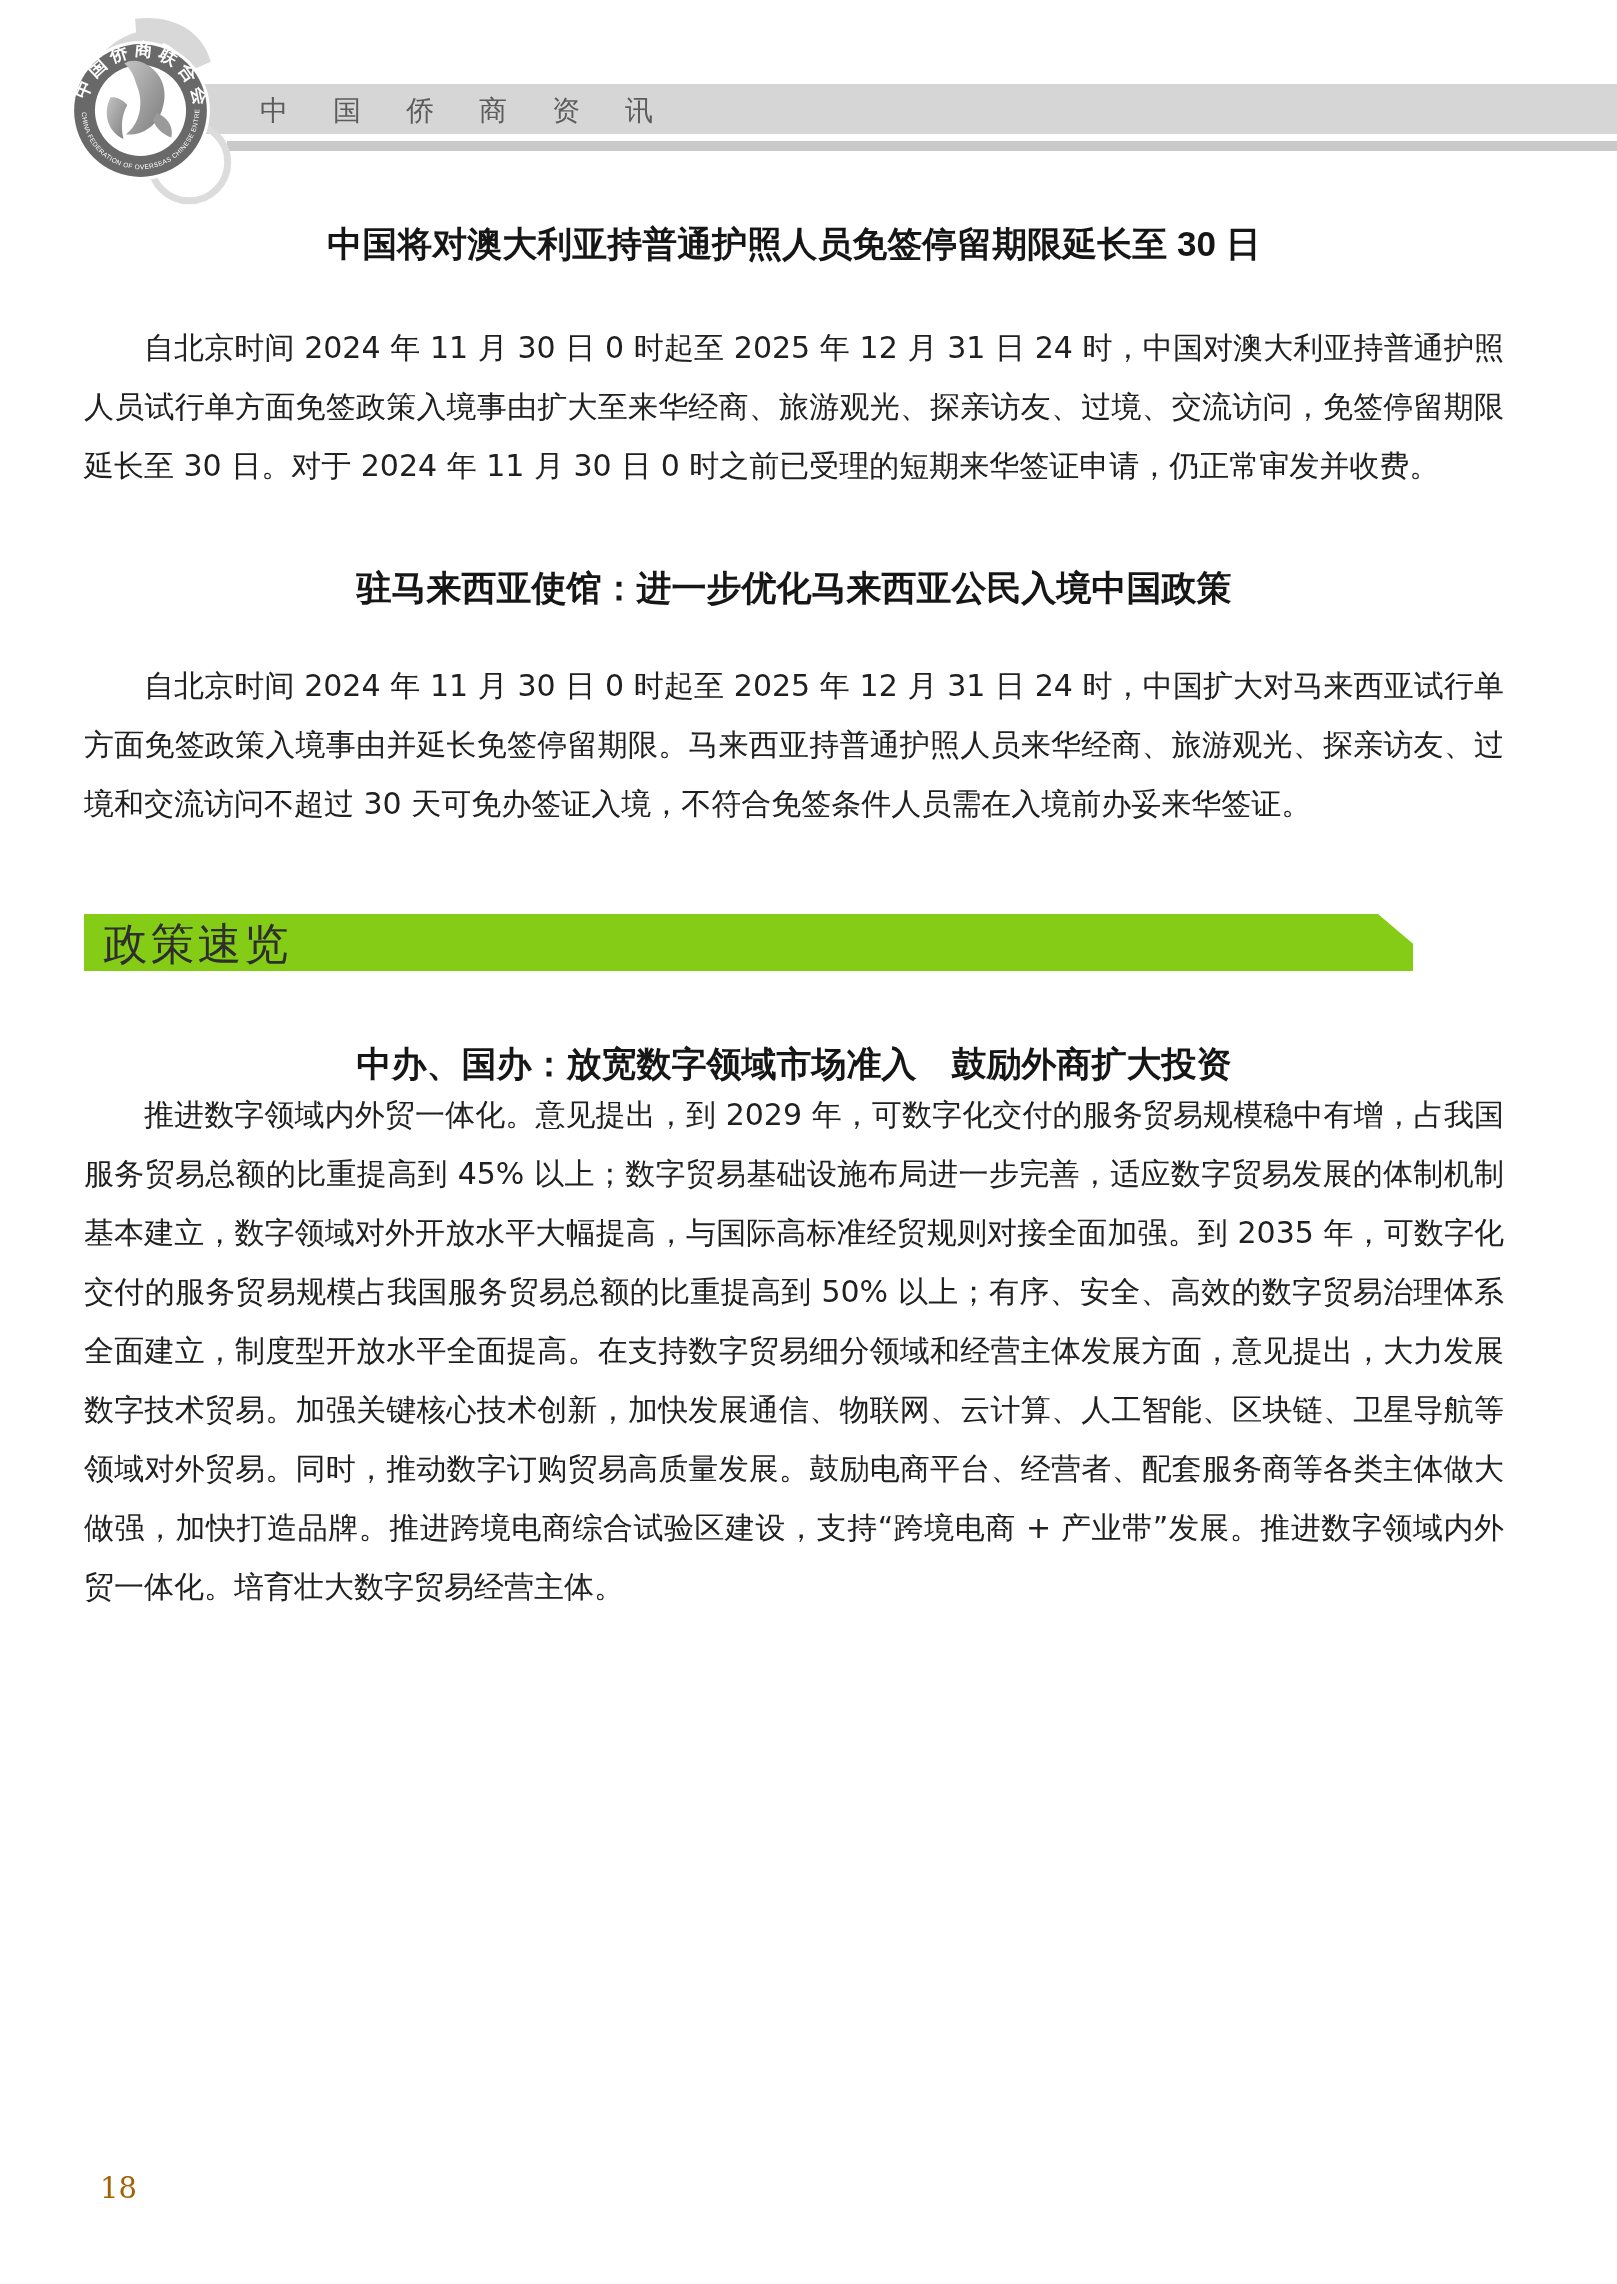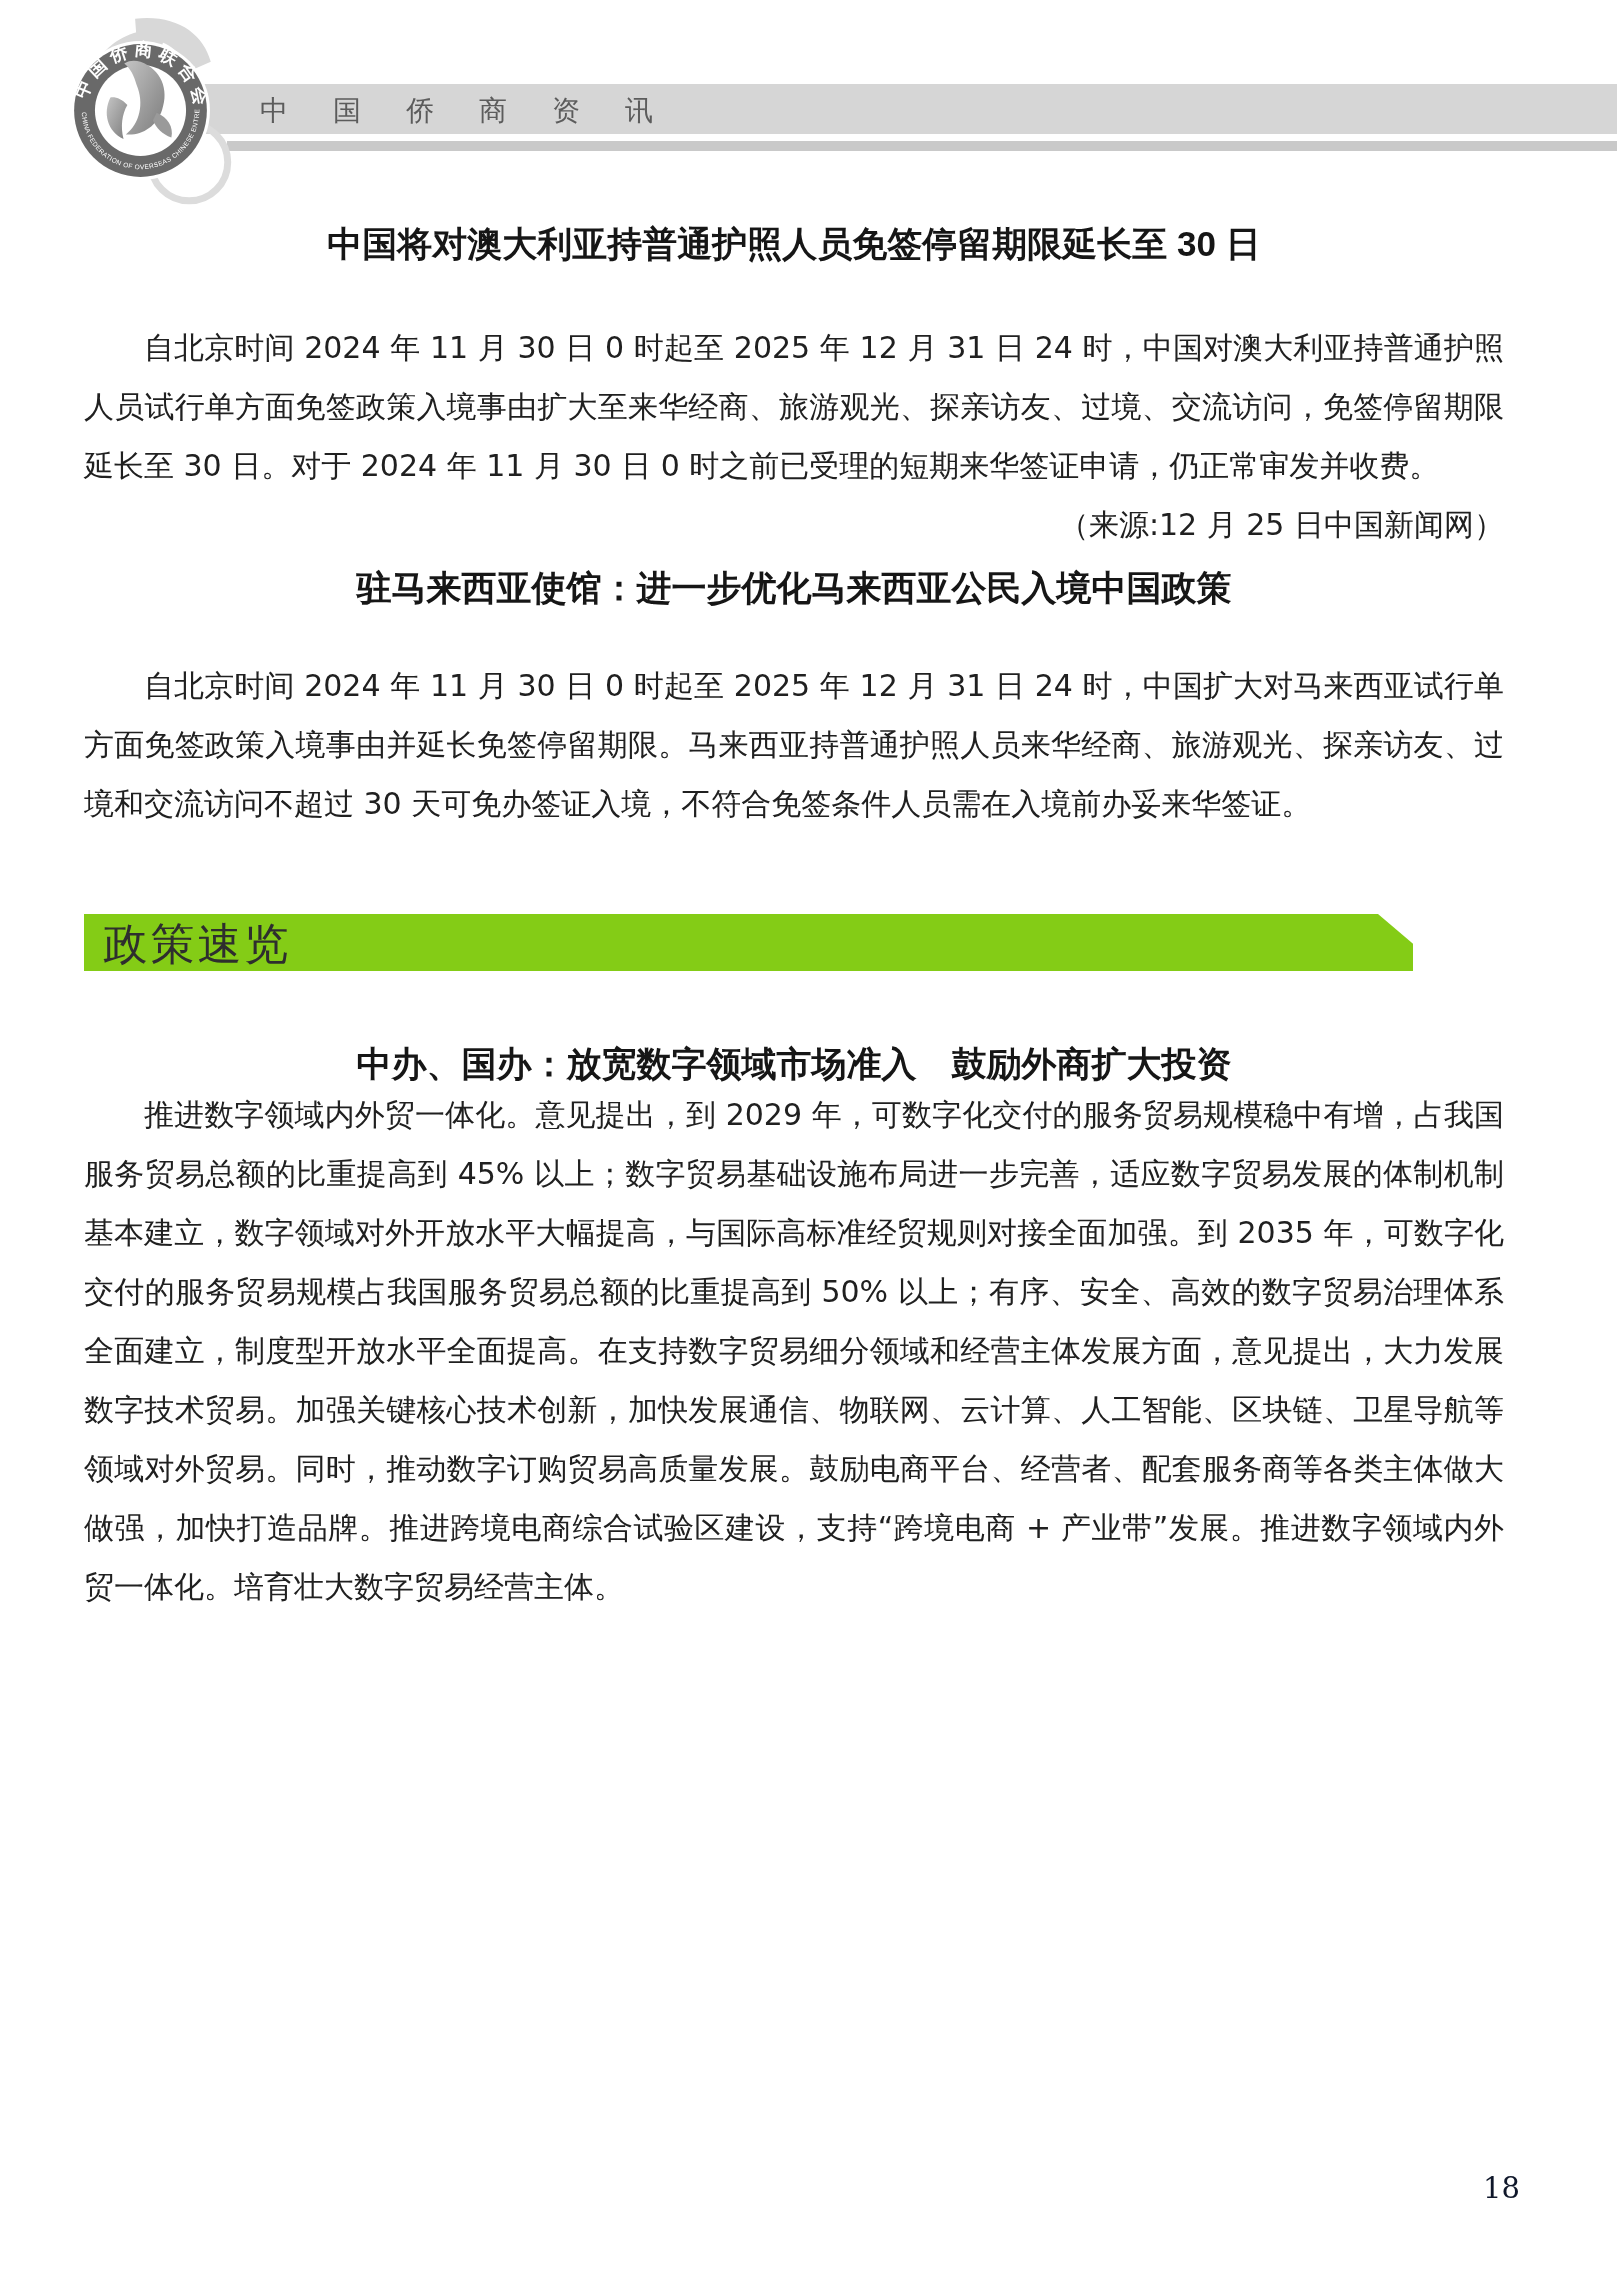--- a/index.html
+++ b/index.html
@@ -63,23 +63,23 @@
     clip-path:polygon(0 0, calc(100% - 35px) 0, 100% 52%, 100% 100%, 0 100%);
     padding-left:19.6px;
     font-family:"DejaVu Serif", serif;
     font-size:44px; line-height:59px; color:#2e2e2e;
     letter-spacing:3px;
   }
 
   
   .page-number {
     position:absolute; left:100px; width:1420px; top:2171px;
-    text-align:right;
+    text-align:left;
     font-family:"DejaVu Serif", serif;
-    font-size:29px; color:#0f172a;
+    font-size:29px; color:#a16207;
   }
 </style>
 </head>
 <body>
 
 <div class="page">
 
   <header>
     <div class="header-bar">
       <span class="masthead">中国侨商资讯</span>
@@ -120,21 +120,20 @@
       </svg>
     </div>
   </header>
 
   <main>
 
     <article>
       <h1 class="article-title t1">中国将对澳大利亚持普通护照人员免签停留期限延长至 30 日</h1>
       <p class="body-para p1">
         <span>自北京时间 2024 年 11 月 30 日 0 时起至 2025 年 12 月 31 日 24 时，中国对澳大利亚持普通护照人员试行单方面免签政策入境事由扩大至来华经商、旅游观光、探亲访友、过境、交流访问，免签停留期限延长至 30 日。对于 2024 年 11 月 30 日 0 时之前已受理的短期来华签证申请，仍正常审发并收费。</span>
-        <span class="source">（来源:12 月 25 日中国新闻网）</span>
       </p>
     </article>
 
     <article>
       <h1 class="article-title t2">驻马来西亚使馆：进一步优化马来西亚公民入境中国政策</h1>
       <p class="body-para p2">
         <span>自北京时间 2024 年 11 月 30 日 0 时起至 2025 年 12 月 31 日 24 时，中国扩大对马来西亚试行单方面免签政策入境事由并延长免签停留期限。马来西亚持普通护照人员来华经商、旅游观光、探亲访友、过境和交流访问不超过 30 天可免办签证入境，不符合免签条件人员需在入境前办妥来华签证。</span>
       </p>
     </article>
 

